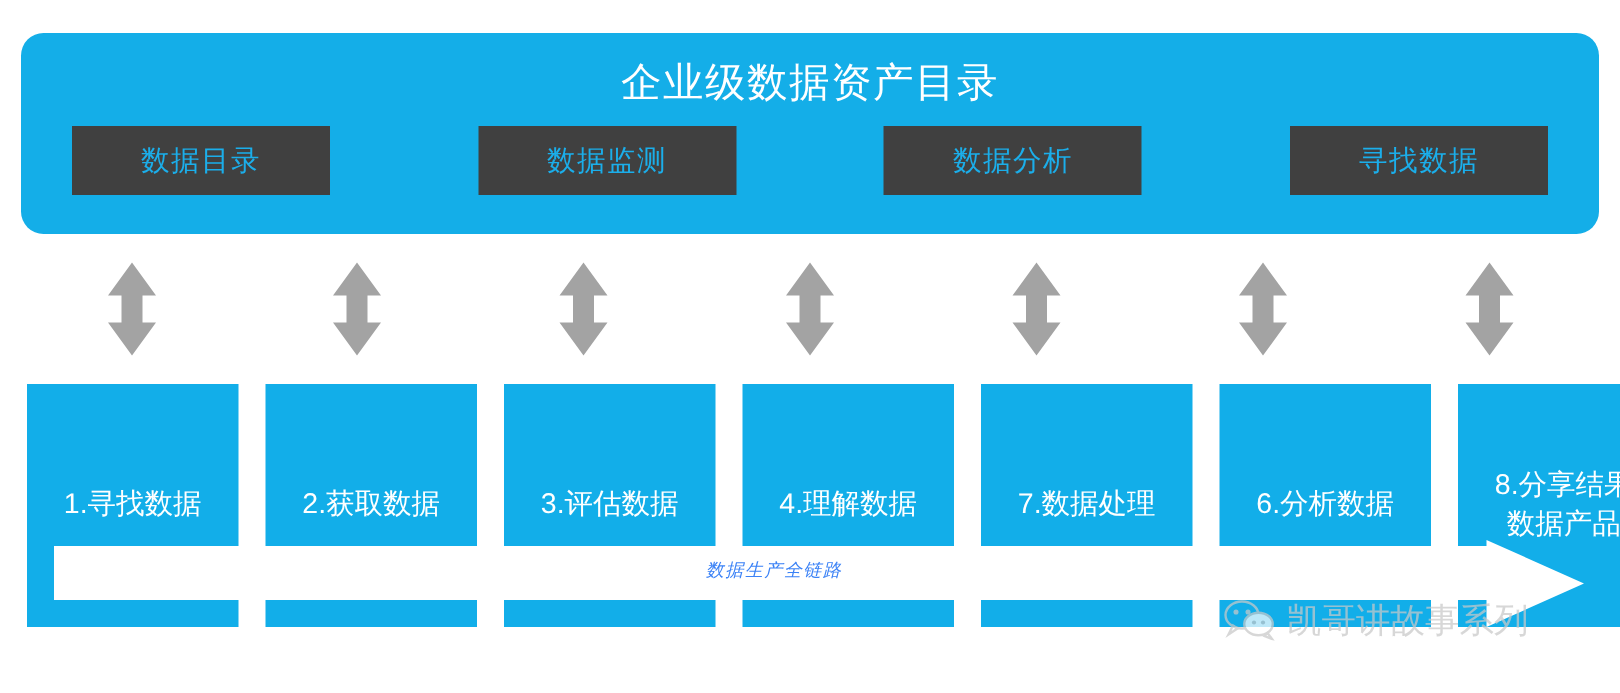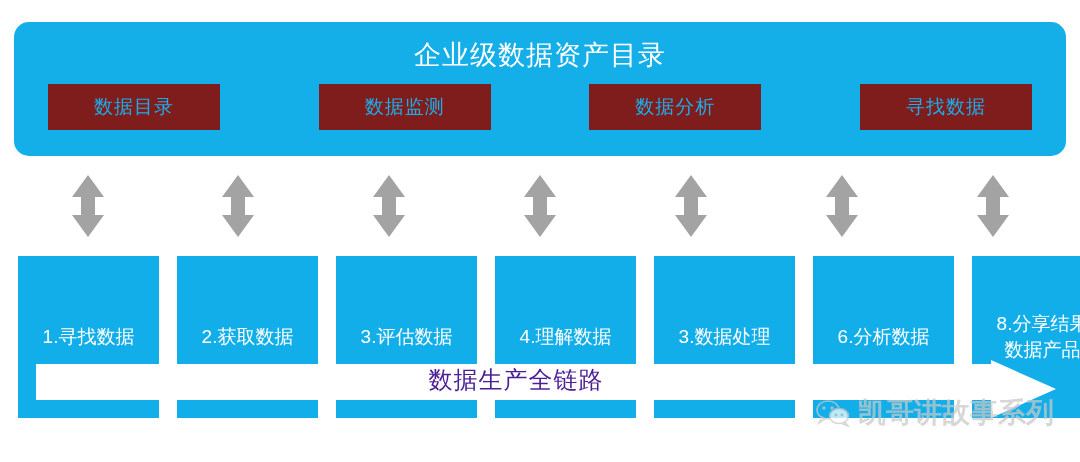--- a/index.html
+++ b/index.html
@@ -44,21 +44,21 @@
     left: 34px;
     right: 34px;
     top: 62px;
     height: 46px;
     display: flex;
     justify-content: space-between;
     align-items: stretch;
   }
   .panel-btn {
     flex: 0 0 172px;
-    background: #7f1d1d;
+    background: #404040;
     color: #1BAEEA;
     font-size: 19px;
     display: flex;
     align-items: center;
     justify-content: center;
     white-space: nowrap;
     letter-spacing: 1px;
     box-sizing: border-box;
   }
 
@@ -117,45 +117,45 @@
   #pipeline-arrow svg { display: block; width: 1020px; height: 58px; }
   #pipeline-label {
     position: absolute;
     left: 36px;
     top: 362px;
     width: 960px;
     height: 36px;
     display: flex;
     align-items: center;
     justify-content: center;
-    color: #4c1d95;
-    font-size: 24px;
+    color: #3b82f6;
+    font-size: 12px;
     letter-spacing: 1px;
     white-space: nowrap;
+    font-style: italic;
   }
 
   
   #watermark {
     position: absolute;
     left: 816px;
     top: 396px;
     height: 34px;
     display: flex;
     align-items: center;
     gap: 8px;
     opacity: 0.72;
   }
   #watermark .wm-icon { width: 34px; height: 28px; display: block; }
   #watermark .wm-text {
-    font-size: 28px;
+    font-size: 23px;
     line-height: 30px;
     color: #c9c9c9;
     white-space: nowrap;
     letter-spacing: 0px;
-    font-weight: bold;
   }
 </style>
 </head>
 <body>
 
 <div id="top-panel">
   <div id="panel-title">企业级数据资产目录</div>
 
   <div id="panel-buttons">
     <div class="panel-btn">
@@ -227,21 +227,21 @@
       <span class="ln">3.评估数据</span>
     </span>
   </div>
   <div class="step-box">
     <span class="step-label">
       <span class="ln">4.理解数据</span>
     </span>
   </div>
   <div class="step-box">
     <span class="step-label">
-      <span class="ln">3.数据处理</span>
+      <span class="ln">7.数据处理</span>
     </span>
   </div>
   <div class="step-box">
     <span class="step-label">
       <span class="ln">6.分析数据</span>
     </span>
   </div>
   <div class="step-box">
     <span class="step-label">
       <span class="ln">8.分享结果</span>

